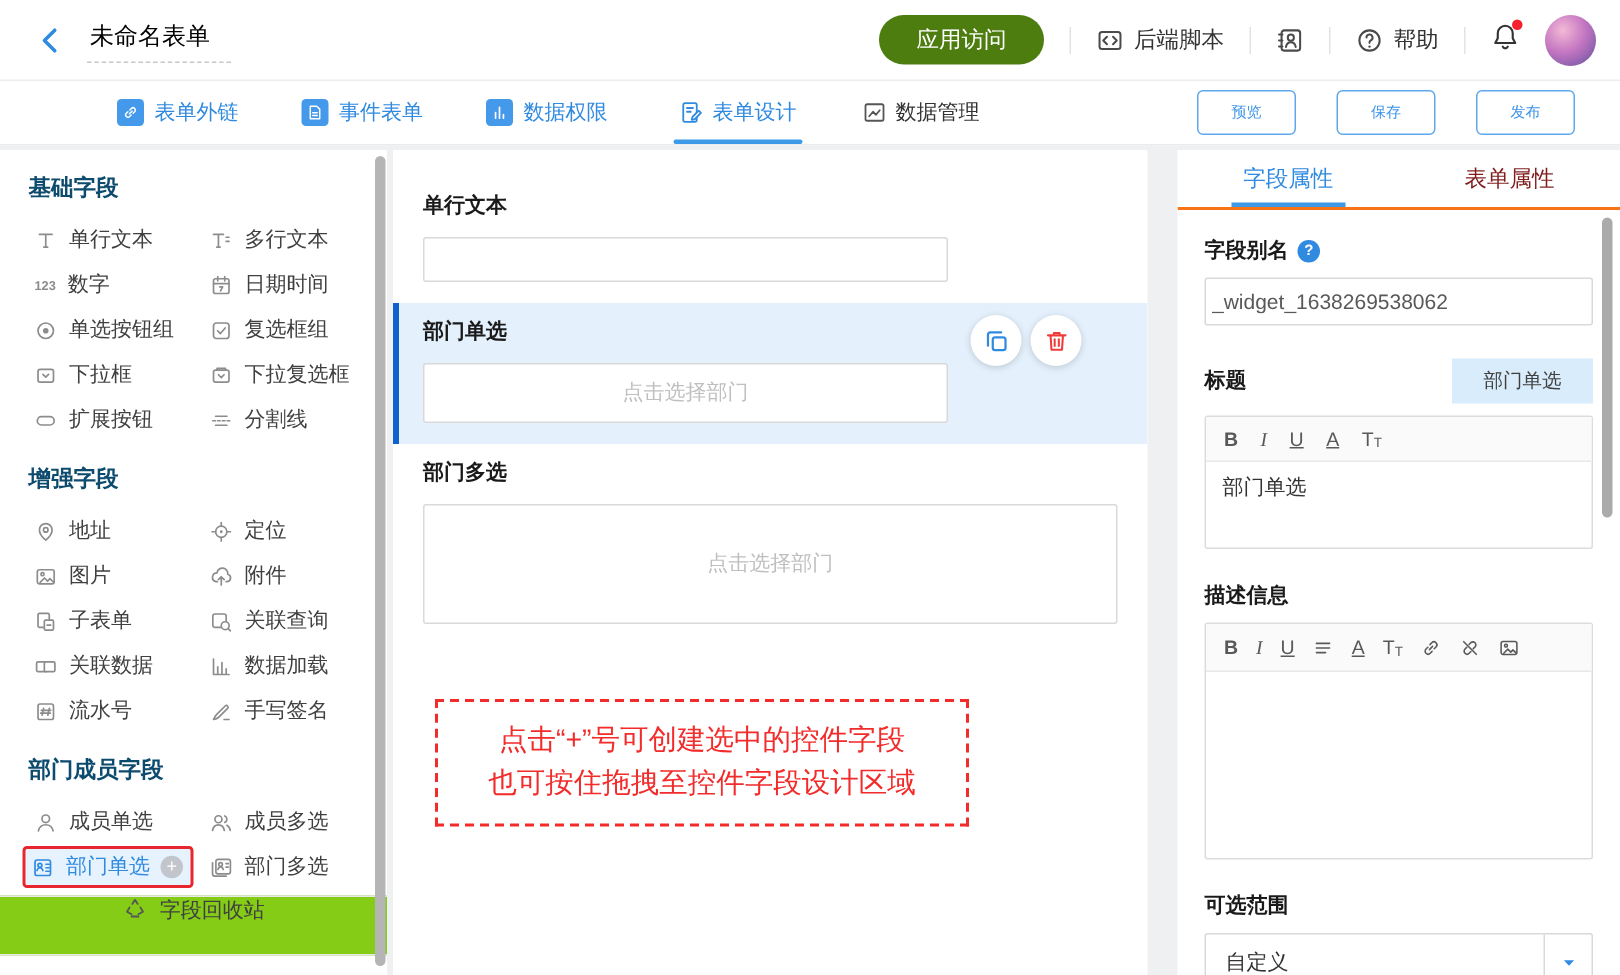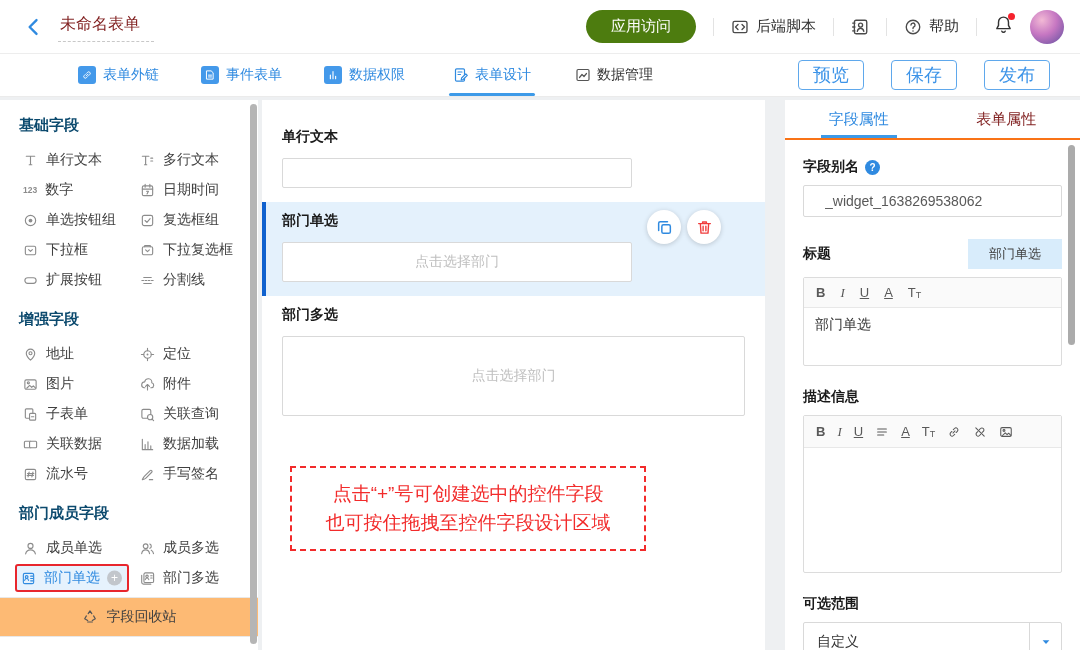--- a/index.html
+++ b/index.html
@@ -4,21 +4,21 @@
 <style>
   html,body{margin:0;padding:0;background:#fff;}
   *{box-sizing:border-box;font-family:"Liberation Sans","DejaVu Sans",sans-serif;}
   .app{width:1080px;height:650px;display:flex;flex-direction:column;overflow:hidden;background:#fff;}
 
   
   .topbar{height:54px;min-height:54px;border-bottom:1px solid #EDEDED;display:flex;justify-content:space-between;align-items:center;padding:0 16px 0 24px;background:#fff;}
   .tb-left{display:flex;align-items:center;gap:14px;}
   .back{display:flex;cursor:pointer;color:#2F8AE0;}
   .back svg{width:20px;height:20px;}
-  .form-title{font-size:16px;color:#7f1d1d;padding:2px 14px 6px 2px;border-bottom:1px dashed #C8C8C8;}
+  .form-title{font-size:16px;color:#000000;padding:2px 14px 6px 2px;border-bottom:1px dashed #C8C8C8;}
   .tb-right{display:flex;align-items:center;gap:17px;}
   .pill{background:#4d7c0f;color:#fff;border:none;border-radius:17px;height:33px;padding:0 25px;font-size:15px;cursor:pointer;}
   .vdiv{width:1px;height:18px;background:#E3E3E3;}
   .tb-item{display:flex;align-items:center;gap:7px;font-size:15px;color:#333;cursor:pointer;}
   .tb-item .ic{display:flex;color:#4A4A4A;}
   .tb-item .ic svg{width:18px;height:18px;}
   .bell{position:relative;display:flex;color:#333;cursor:pointer;}
   .bell svg{width:19px;height:19px;}
   .bell .dot{position:absolute;top:-2px;right:-2px;width:7px;height:7px;border-radius:50%;background:#F5222D;}
   .avatar{width:34px;height:34px;border-radius:50%;background:radial-gradient(circle at 35% 30%,#F2B9D5 0%,#C677C2 45%,#5E4E9E 100%);cursor:pointer;}
@@ -30,41 +30,41 @@
   .sqic{width:18px;height:18px;border-radius:3px;background:#4499EA;color:#fff;display:flex;align-items:center;justify-content:center;}
   .sqic svg{width:12px;height:12px;}
   .nav-tabs{display:flex;gap:44px;margin-left:48px;height:100%;}
   .nav-tab{display:flex;align-items:center;gap:6px;font-size:14px;color:#333;position:relative;cursor:pointer;}
   .nav-tab .ic{display:flex;color:#555;}
   .nav-tab .ic svg{width:16px;height:16px;}
   .nav-tab.active{color:#2F8AE0;}
   .nav-tab.active .ic{color:#2F8AE0;}
   .nav-tab.active::after{content:'';position:absolute;left:-4px;right:-4px;bottom:0;height:3px;background:#3D9AE8;border-radius:2px;}
   .nav-actions{margin-left:auto;display:flex;gap:27px;}
-  .btn-outline{width:66px;height:30px;border:1px solid #5FA8EC;border-radius:4px;background:#fff;color:#3D94E8;font-size:18px;cursor:pointer;}
+  .btn-outline{width:66px;height:30px;border:1px solid #5FA8EC;border-radius:4px;background:#fff;color:#3D94E8;font-size:10px;cursor:pointer;}
 
   
   .body{flex:1;background:#EEF0F2;display:flex;padding-top:3px;overflow:hidden;}
   .sidebar{width:258px;min-width:258px;background:#fff;margin-right:4px;position:relative;overflow:hidden;}
   .canvas{width:503px;min-width:503px;background:#fff;margin-right:20px;position:relative;overflow:hidden;padding-top:18px;}
   .inspector{flex:1;background:#fff;position:relative;overflow:hidden;}
 
   
   .sb-sections{padding-top:16px;}
   .sb-section{margin-bottom:15px;}
   .sb-title{font-size:15px;font-weight:700;color:#0c4a6e;padding:0 19px;margin:0 0 10px;}
   .sb-grid{display:grid;grid-template-columns:117px auto;grid-auto-rows:30px;padding-left:19px;align-items:center;}
   .sb-item{display:flex;align-items:center;gap:8px;font-size:14px;color:#404040;width:max-content;padding:3px 4px;position:relative;cursor:pointer;border-radius:1px;}
   .sb-item .ic{color:#8C8C8C;display:flex;}
   .sb-item .ic svg{width:15px;height:15px;}
   .n123{font-size:8.5px;font-weight:700;font-style:normal;}
   .sb-item.selected{background:#E6F2FD;outline:2px solid #E8262D;color:#2F8AE0;padding-right:27px;margin-left:-2px;}
   .sb-item.selected .ic{color:#2F8AE0;}
   .plus-badge{position:absolute;right:5px;top:50%;transform:translateY(-50%);width:15px;height:15px;border-radius:50%;background:#C2C6CC;color:#fff;font-size:12px;line-height:14px;text-align:center;cursor:pointer;}
-  .sb-footer{position:absolute;left:0;right:0;bottom:13px;height:40px;border-top:1px solid #E8E8E8;border-bottom:1px solid #E8E8E8;display:flex;align-items:center;justify-content:center;gap:9px;font-size:14px;color:#404040;cursor:pointer;background:#fdba74;}
+  .sb-footer{position:absolute;left:0;right:0;bottom:13px;height:40px;border-top:1px solid #E8E8E8;border-bottom:1px solid #E8E8E8;display:flex;align-items:flex-start;justify-content:center;gap:9px;font-size:14px;color:#404040;cursor:pointer;background:#84cc16;}
   .sb-footer .ic{display:flex;color:#555;}
   .sb-footer .ic svg{width:16px;height:16px;}
   .sb-scroll{position:absolute;top:4px;bottom:6px;right:1px;width:7px;border-radius:4px;background:#B5B5B5;}
 
   
   .field-row{padding:10px 20px 14px;position:relative;}
   .f-label{font-size:14px;font-weight:700;color:#1A1A1A;margin-bottom:12px;}
   .f-input{width:350px;height:30px;border:1px solid #D9D9D9;border-radius:2px;background:#fff;font-size:14px;padding:0 10px;}
   .field-row.selected{background:#E4F1FC;border-left:4px solid #1061CE;padding-left:16px;}
   .pick{width:350px;height:40px;border:1px solid #D9D9D9;border-radius:2px;background:#fff;font-size:14px;}
@@ -79,21 +79,21 @@
 
   
   .insp-tabs{display:flex;height:40px;border-bottom:2px solid #f97316;}
   .insp-tab{flex:1;display:flex;align-items:center;justify-content:center;font-size:15px;color:#7f1d1d;position:relative;cursor:pointer;}
   .insp-tab.active{color:#2F8AE0;}
   .insp-tab.active::after{content:'';position:absolute;bottom:0;left:50%;transform:translateX(-50%);width:76px;height:3px;background:#3D9AE8;}
   .insp-body{padding:18px 18px 0;}
   .insp-label-row{display:flex;align-items:center;gap:6px;margin:0 0 9px;}
   .insp-label{font-size:14px;font-weight:700;color:#1A1A1A;}
   .q-badge{width:15px;height:15px;border-radius:50%;background:#2F8AE0;color:#fff;font-size:10px;font-weight:700;display:flex;align-items:center;justify-content:center;cursor:pointer;}
-  .insp-input{width:100%;height:32px;border:1px solid #D9D9D9;border-radius:2px;padding:0 21px;font-size:14px;color:#595959;margin-bottom:22px;}
+  .insp-input{width:100%;height:32px;border:1px solid #D9D9D9;border-radius:2px;padding:0 4px;font-size:14px;color:#595959;margin-bottom:22px;}
   .title-row{justify-content:space-between;margin-bottom:8px;}
   .tag{background:#D8ECFB;color:#404040;font-size:13px;padding:6px 21px;}
   .editor{border:1px solid #DCDCDC;border-radius:2px;margin-bottom:22px;}
   .ed-toolbar{display:flex;align-items:center;gap:15px;height:30px;padding:0 12px;background:#FAFAFA;border-bottom:1px solid #E8E8E8;}
   .desc .ed-toolbar{gap:12px;height:32px;}
   .fmt{font-size:13px;color:#595959;cursor:pointer;display:flex;align-items:flex-end;}
   .fmt-bold{font-weight:700;}
   .fmt-italic{font-style:italic;font-family:"Liberation Serif","DejaVu Serif",serif;}
   .fmt-underline{text-decoration:underline;}
   .fmt-font-color{text-decoration:underline;}

